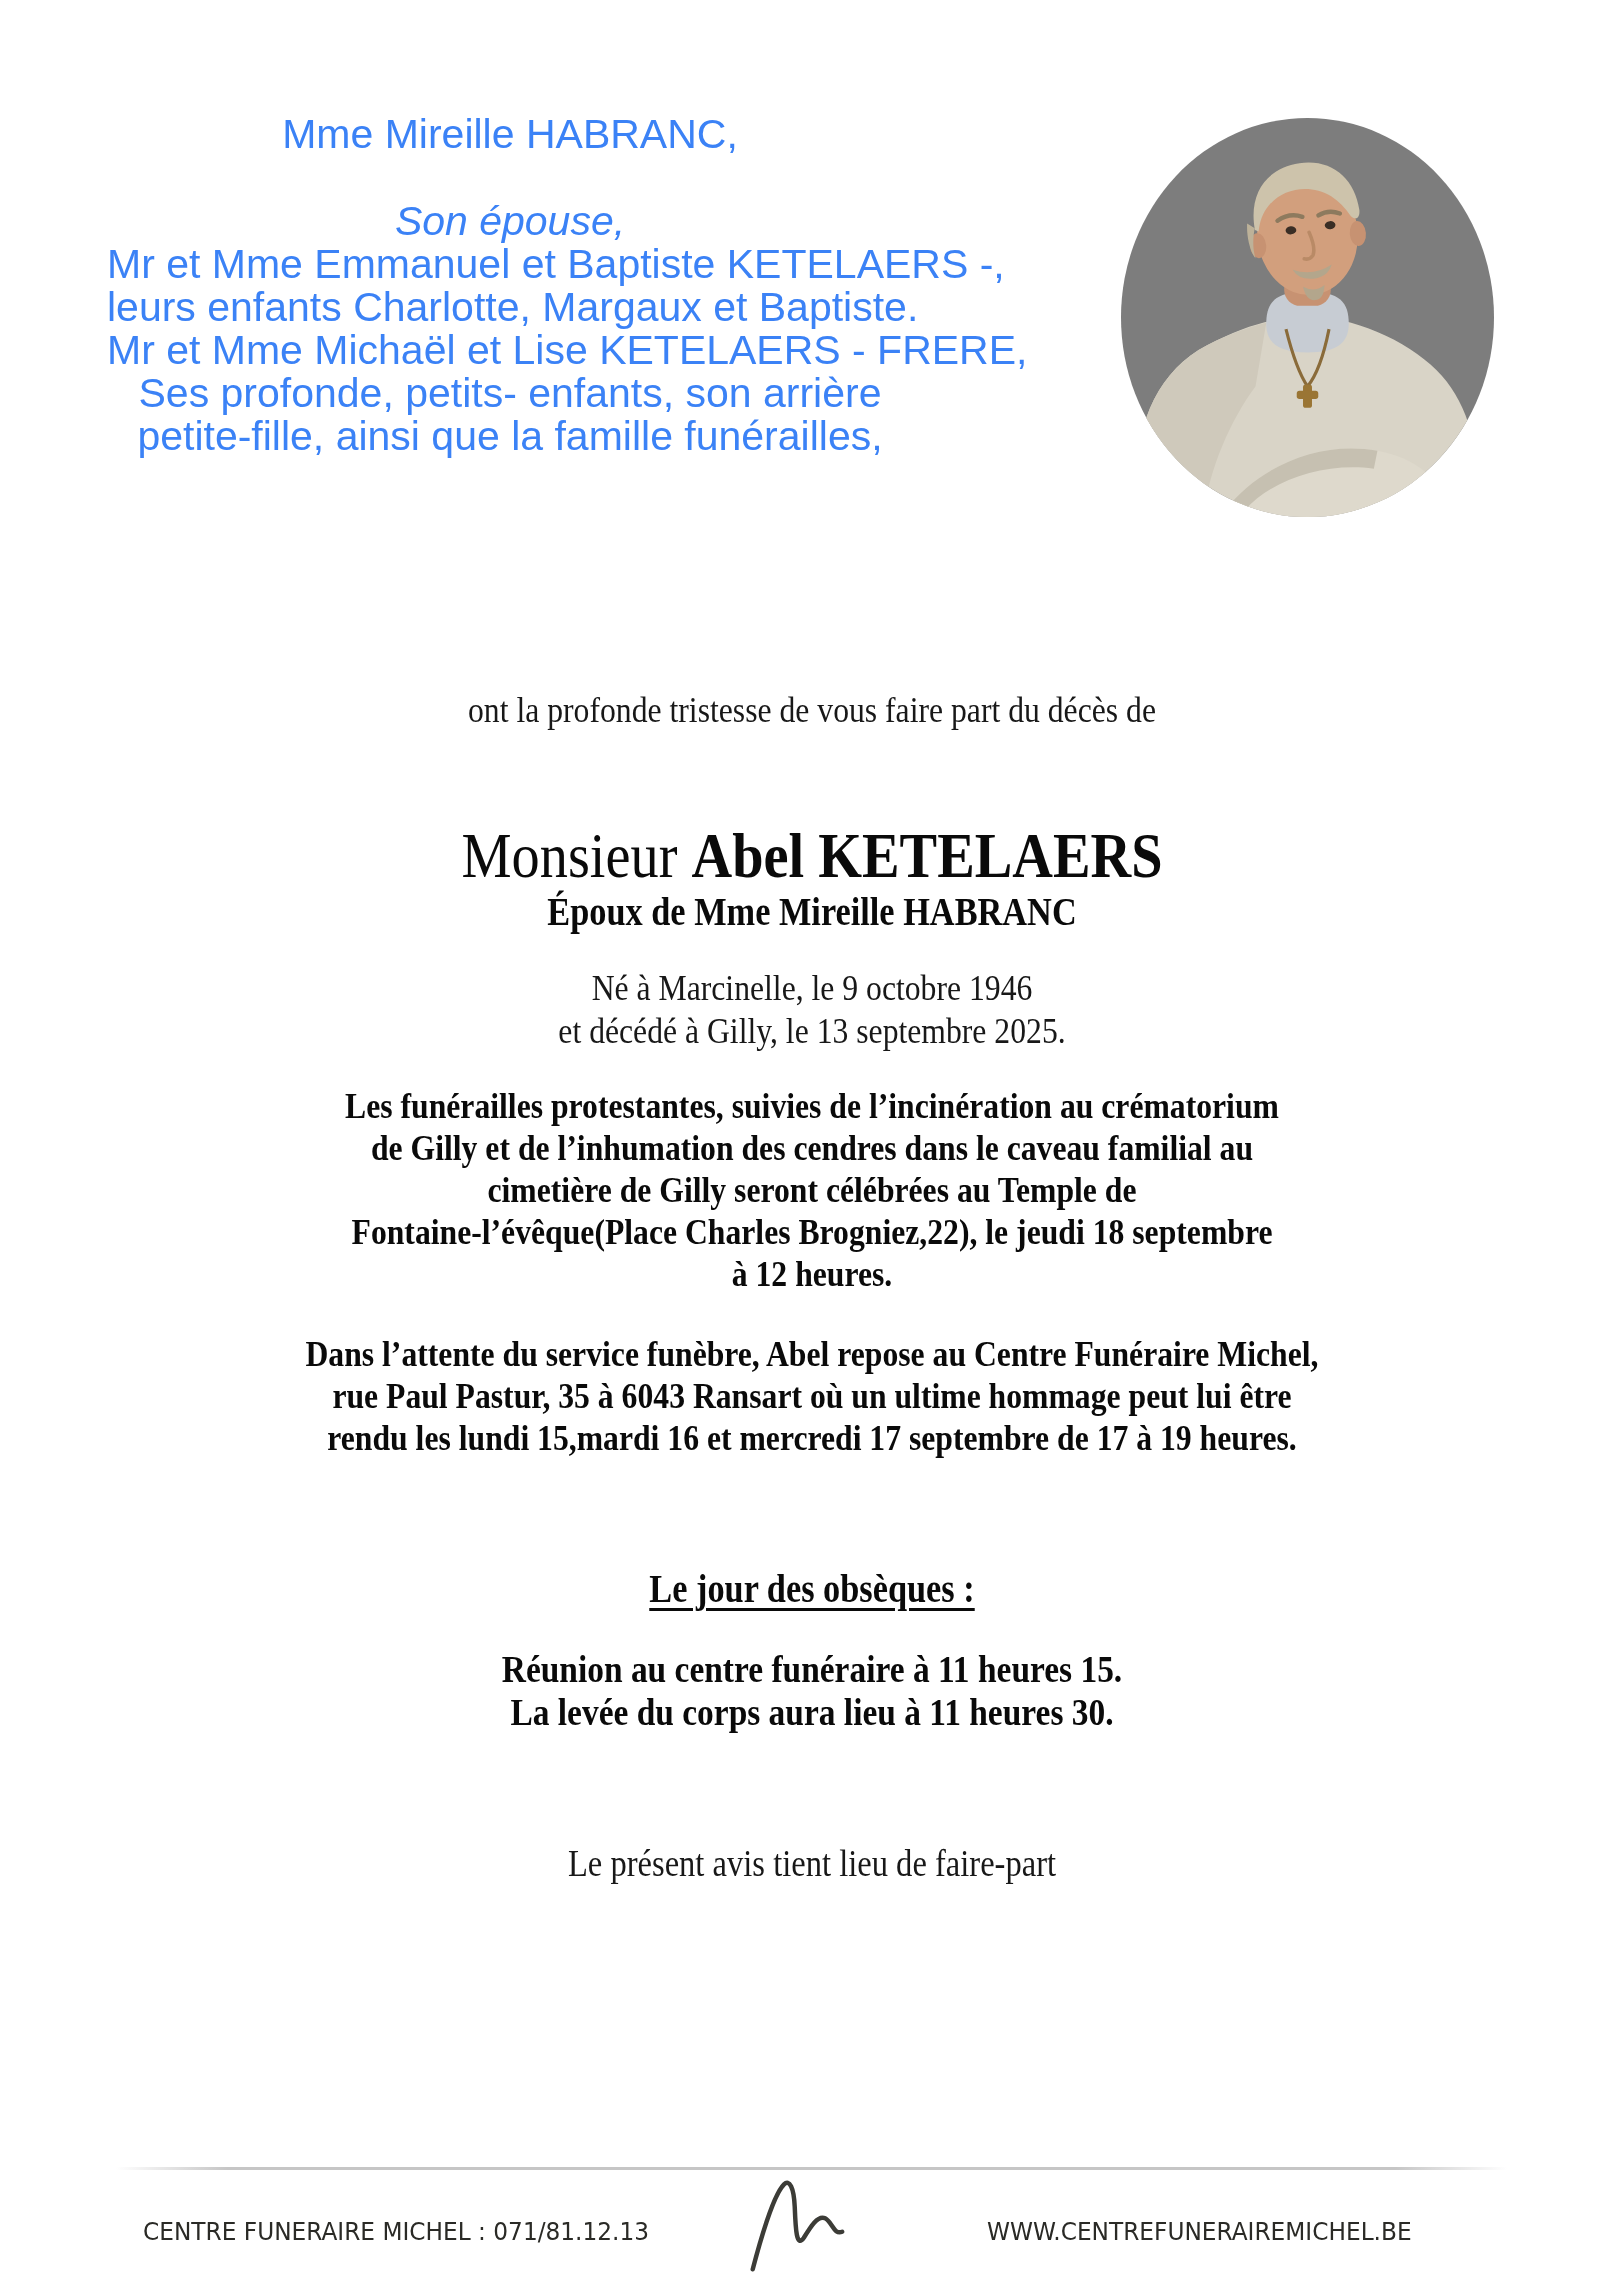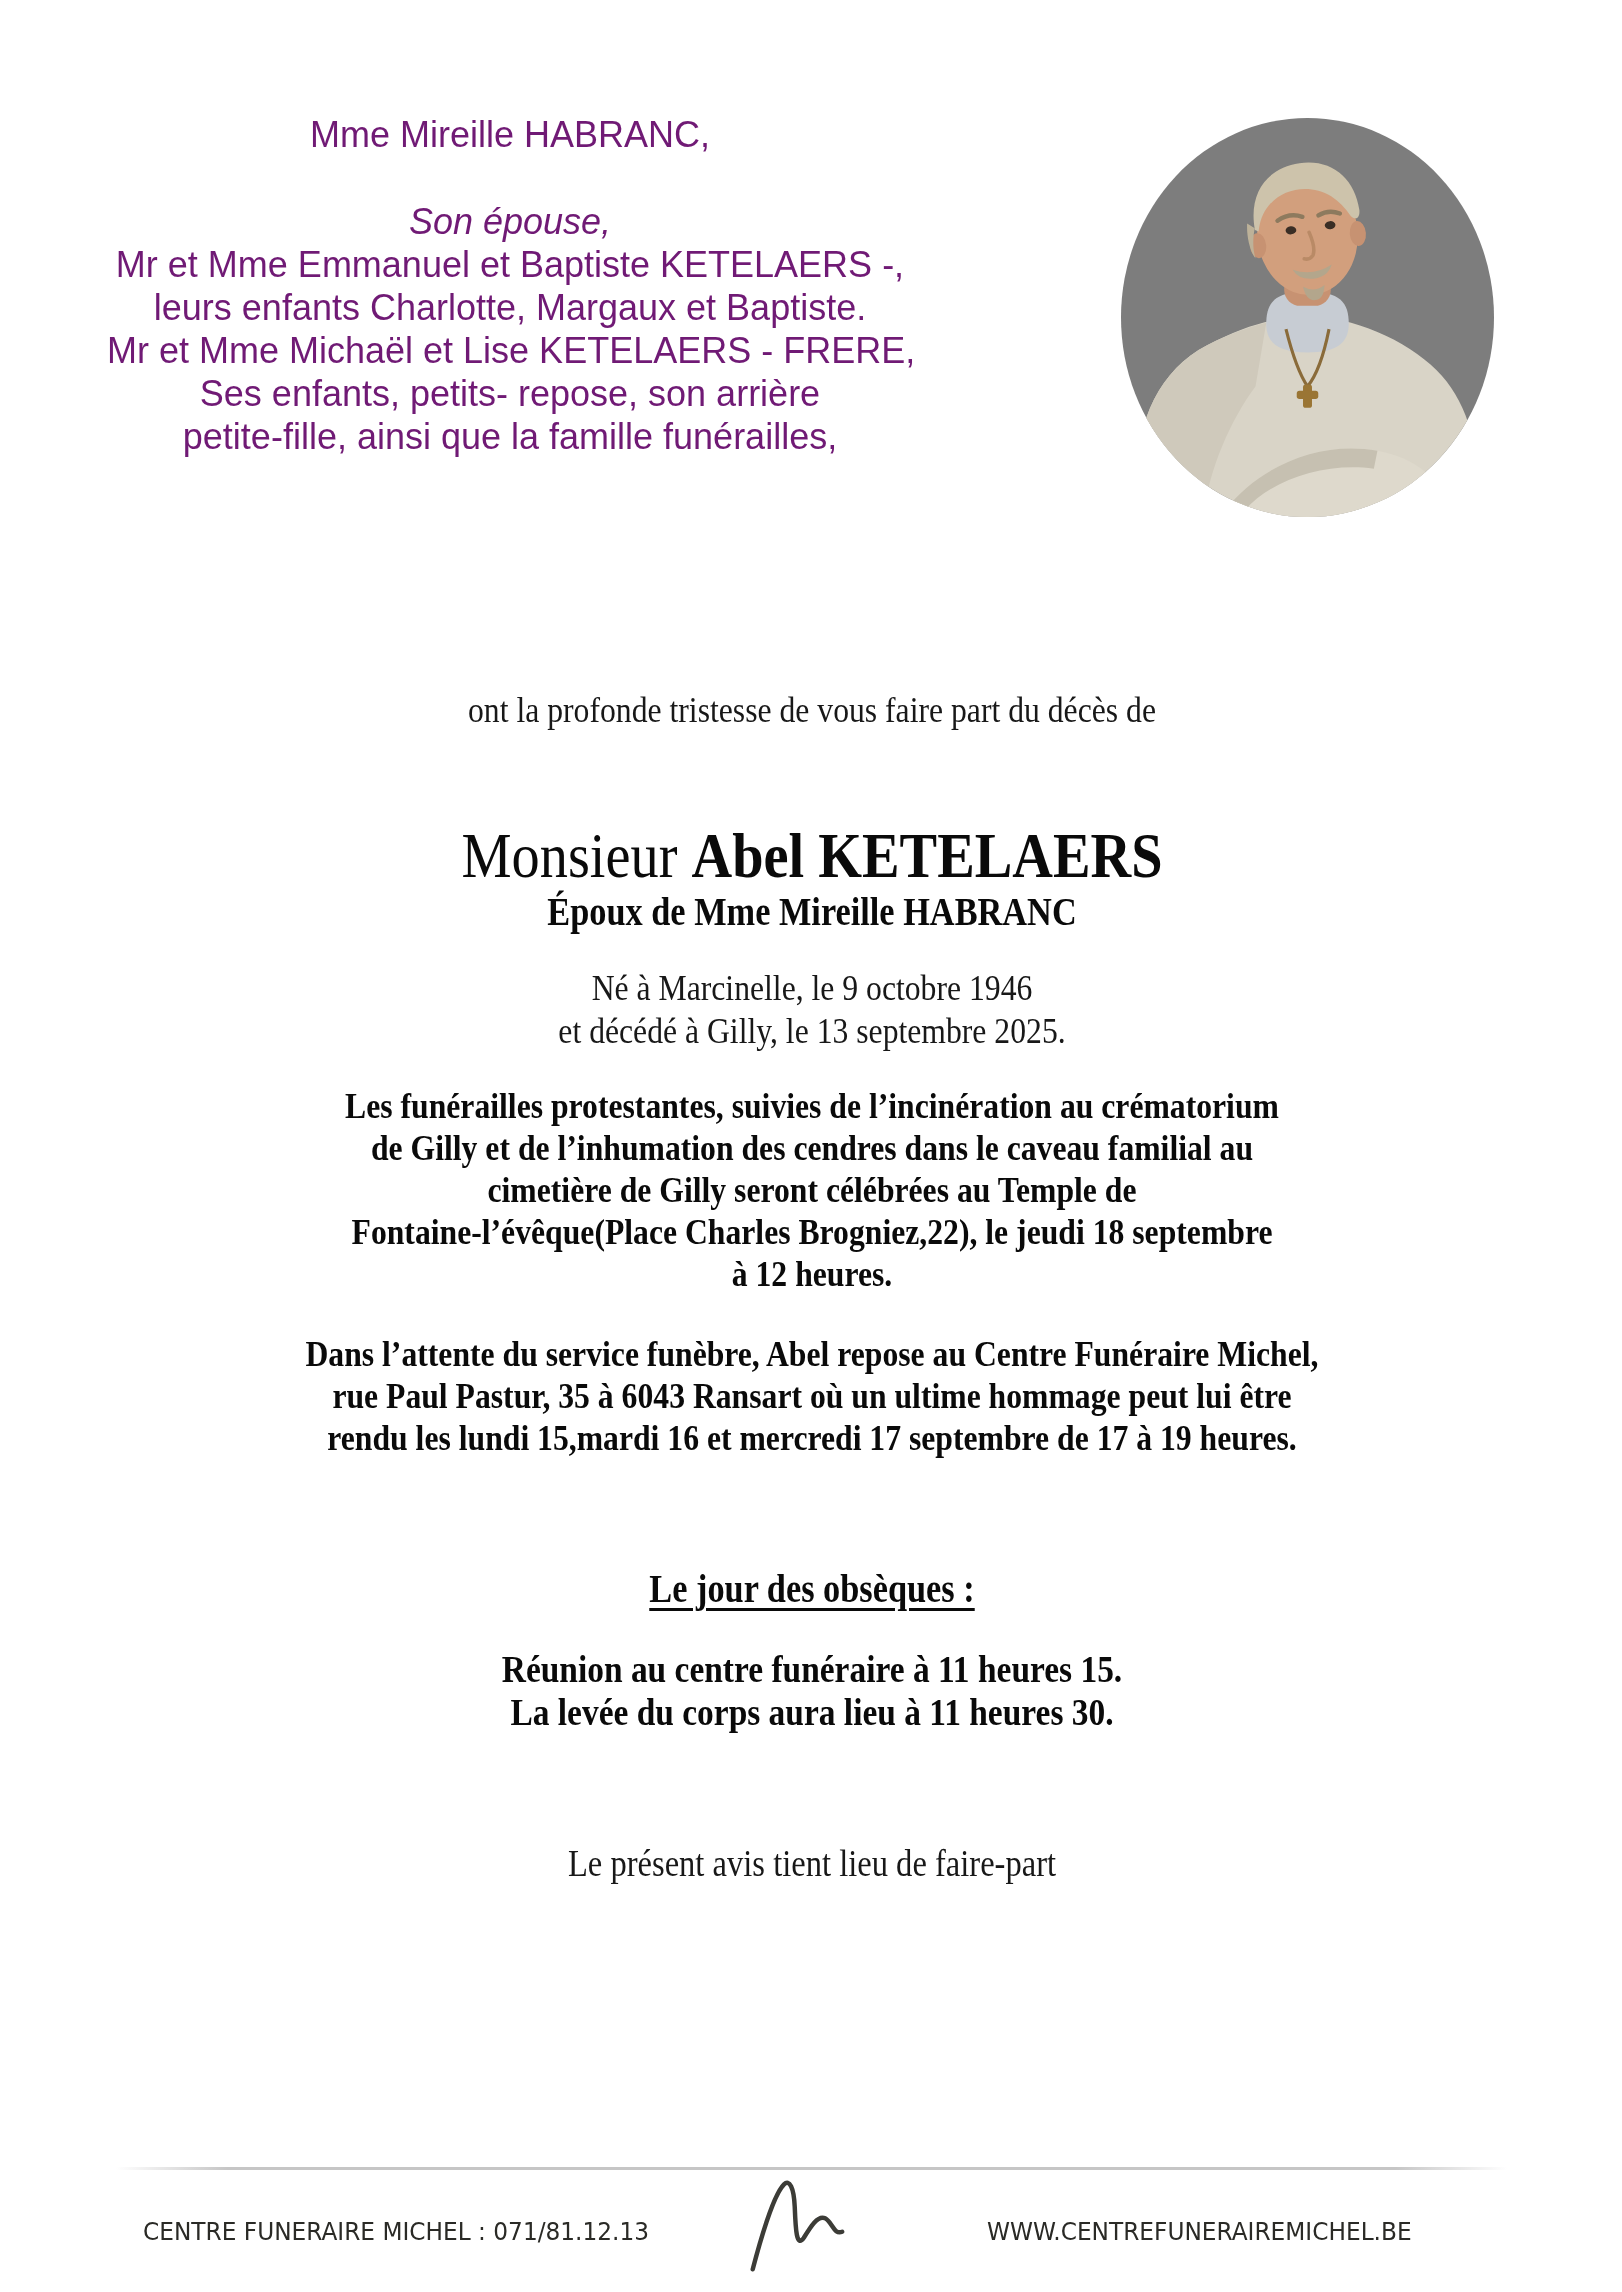--- a/index.html
+++ b/index.html
@@ -9,22 +9,22 @@
     background:#ffffff;
     overflow:hidden;
     font-family:"Liberation Serif", serif;
     color:#111111;
   }
   
   .intro-block{
     position:absolute;left:107px;top:113px;width:806px;
     text-align:center;
     font-family:"Liberation Sans", sans-serif;
-    font-size:36px;line-height:43px;
-    color:#701a75;
+    font-size:41px;line-height:43px;
+    color:#3b82f6;
   }
   .intro-line{white-space:nowrap;}
   .intro-line.italic{font-style:italic;margin-top:44px;}
   
   .portrait{
     position:absolute;left:1121px;top:118px;width:373px;height:399px;
     border-radius:50%;
     overflow:hidden;
   }
   .portrait svg{display:block;width:100%;height:100%;}
@@ -73,21 +73,21 @@
 <body>
 
 <div class="page">
 
   <div class="intro-block">
     <div class="intro-line">Mme Mireille HABRANC,</div>
     <div class="intro-line italic">Son épouse,</div>
     <div class="intro-line">Mr et Mme  Emmanuel et Baptiste KETELAERS -,</div>
     <div class="intro-line">leurs enfants Charlotte, Margaux et Baptiste.</div>
     <div class="intro-line">Mr et Mme Michaël et Lise KETELAERS - FRERE,</div>
-    <div class="intro-line">Ses enfants, petits- repose, son arrière</div>
+    <div class="intro-line">Ses profonde, petits- enfants, son arrière</div>
     <div class="intro-line">petite-fille, ainsi que la famille funérailles,</div>
   </div>
 
   <div class="portrait">
     <svg viewBox="0 0 416 446" preserveAspectRatio="none">
 
       <rect x="0" y="0" width="416" height="446" fill="#7d7d7d"></rect>
 
       <path d="M 20 446 C 8 360 34 286 96 254 C 140 231 176 222 208 222 C 258 222 318 248 352 282 C 388 318 402 372 398 446 Z" fill="#d9d4c7"></path>
       <path d="M 20 446 C 8 360 34 286 96 254 C 120 242 142 234 162 229 L 150 300 C 120 340 96 400 92 446 Z" fill="#cfc9bb"></path>

